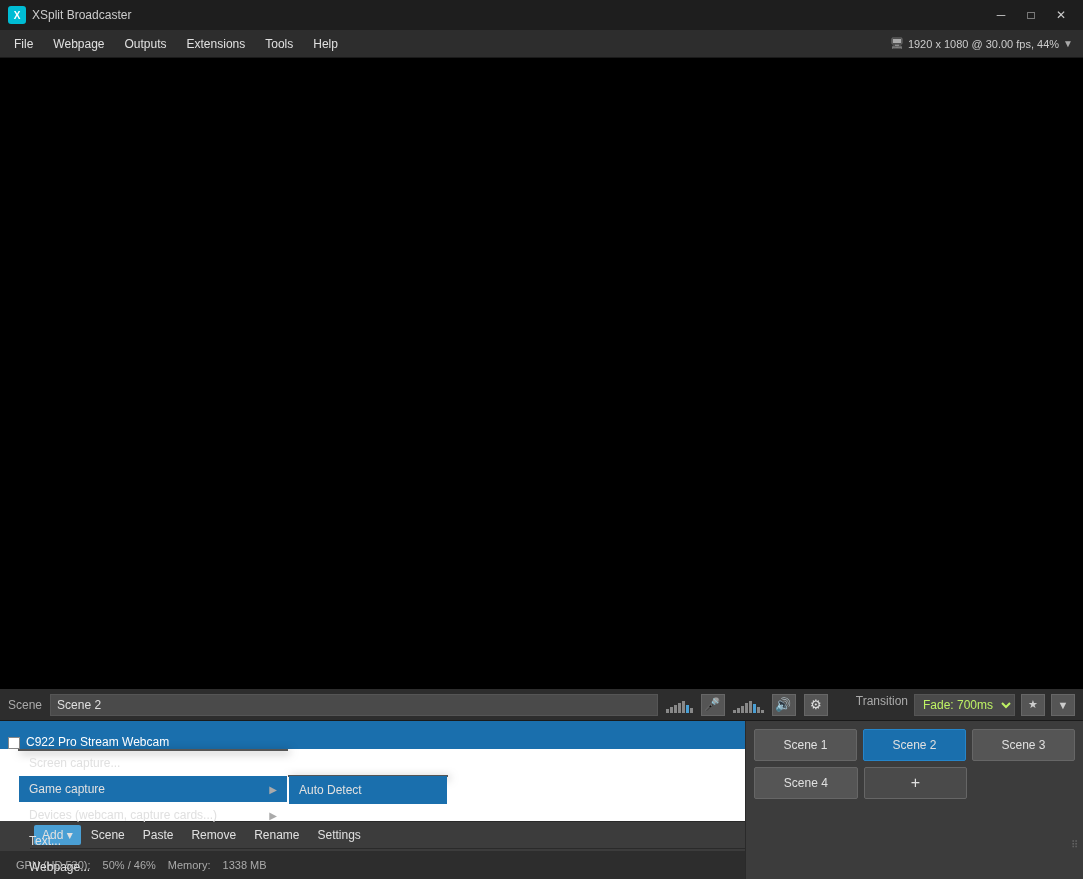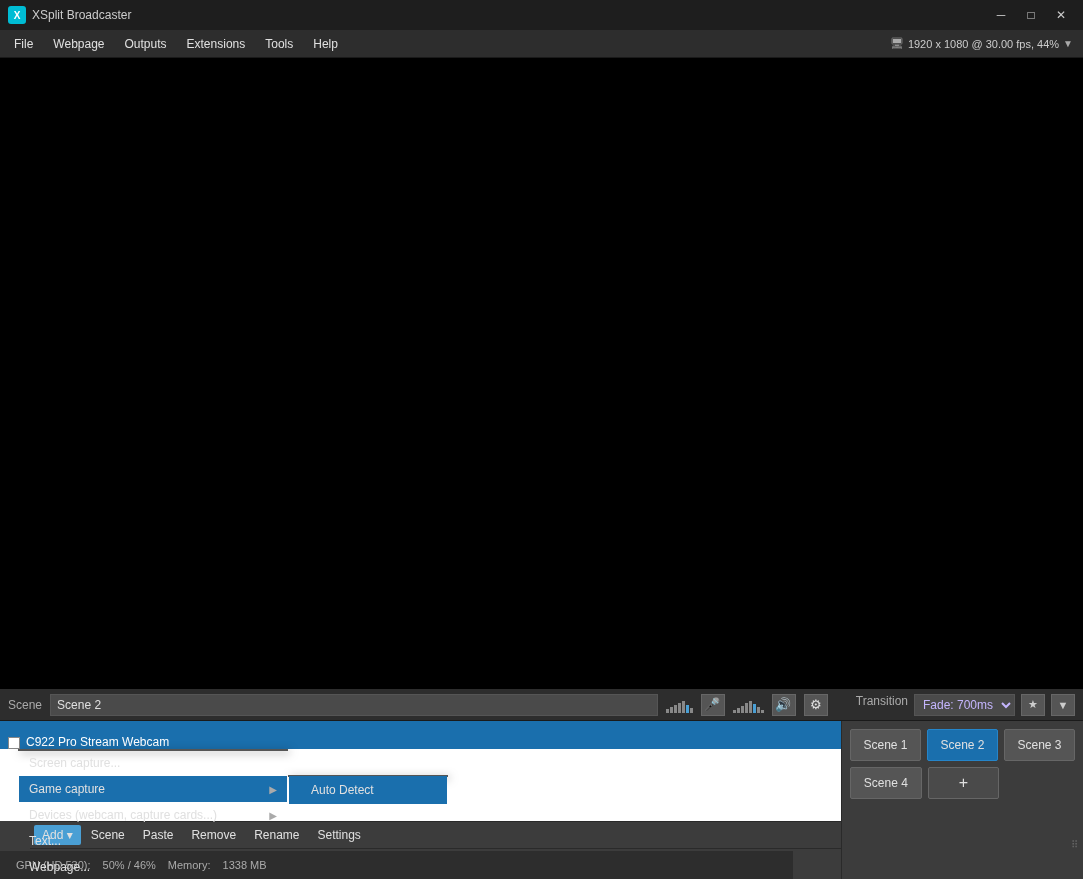--- a/index.html
+++ b/index.html
@@ -164,21 +164,21 @@
       margin-left: 20px;
     }
     #transition-label {
       color: #aaa;
       font-size: 12px;
     }
     #transition-select {
       height: 22px;
       background: #4a4a4a;
       border: 1px solid #555;
-      color: #c4b5fd;
+      color: #bef264;
       font-size: 12px;
       padding: 0 4px;
       outline: none;
     }
     .transition-btn {
       width: 24px;
       height: 22px;
       background: #555;
       border: 1px solid #666;
       color: #ccc;
@@ -249,21 +249,21 @@
       align-items: center;
       justify-content: center;
       font-size: 10px;
     }
 
     
     #scene-buttons-area {
       position: absolute;
       right: 0;
       bottom: 0;
-      width: 242px;
+      width: 338px;
       height: 158px;
       background: #3c3c3c;
       border-left: 1px solid #2a2a2a;
       padding: 8px;
     }
     .scene-btn-row {
       display: flex;
       gap: 6px;
       margin-bottom: 6px;
     }
@@ -340,21 +340,21 @@
       width: 160px;
       background: #2d2d2d;
       border: 1px solid #555;
       box-shadow: 2px 2px 8px rgba(0,0,0,0.5);
       z-index: 101;
     }
     .submenu-item {
       height: 28px;
       display: flex;
       align-items: center;
-      padding: 0 22px;
+      padding: 0 10px;
       cursor: pointer;
       color: #e0e0e0;
       font-size: 12px;
     }
     .submenu-item.highlighted {
       background: #1a6fad;
     }
 
     
     #resize-handle {

